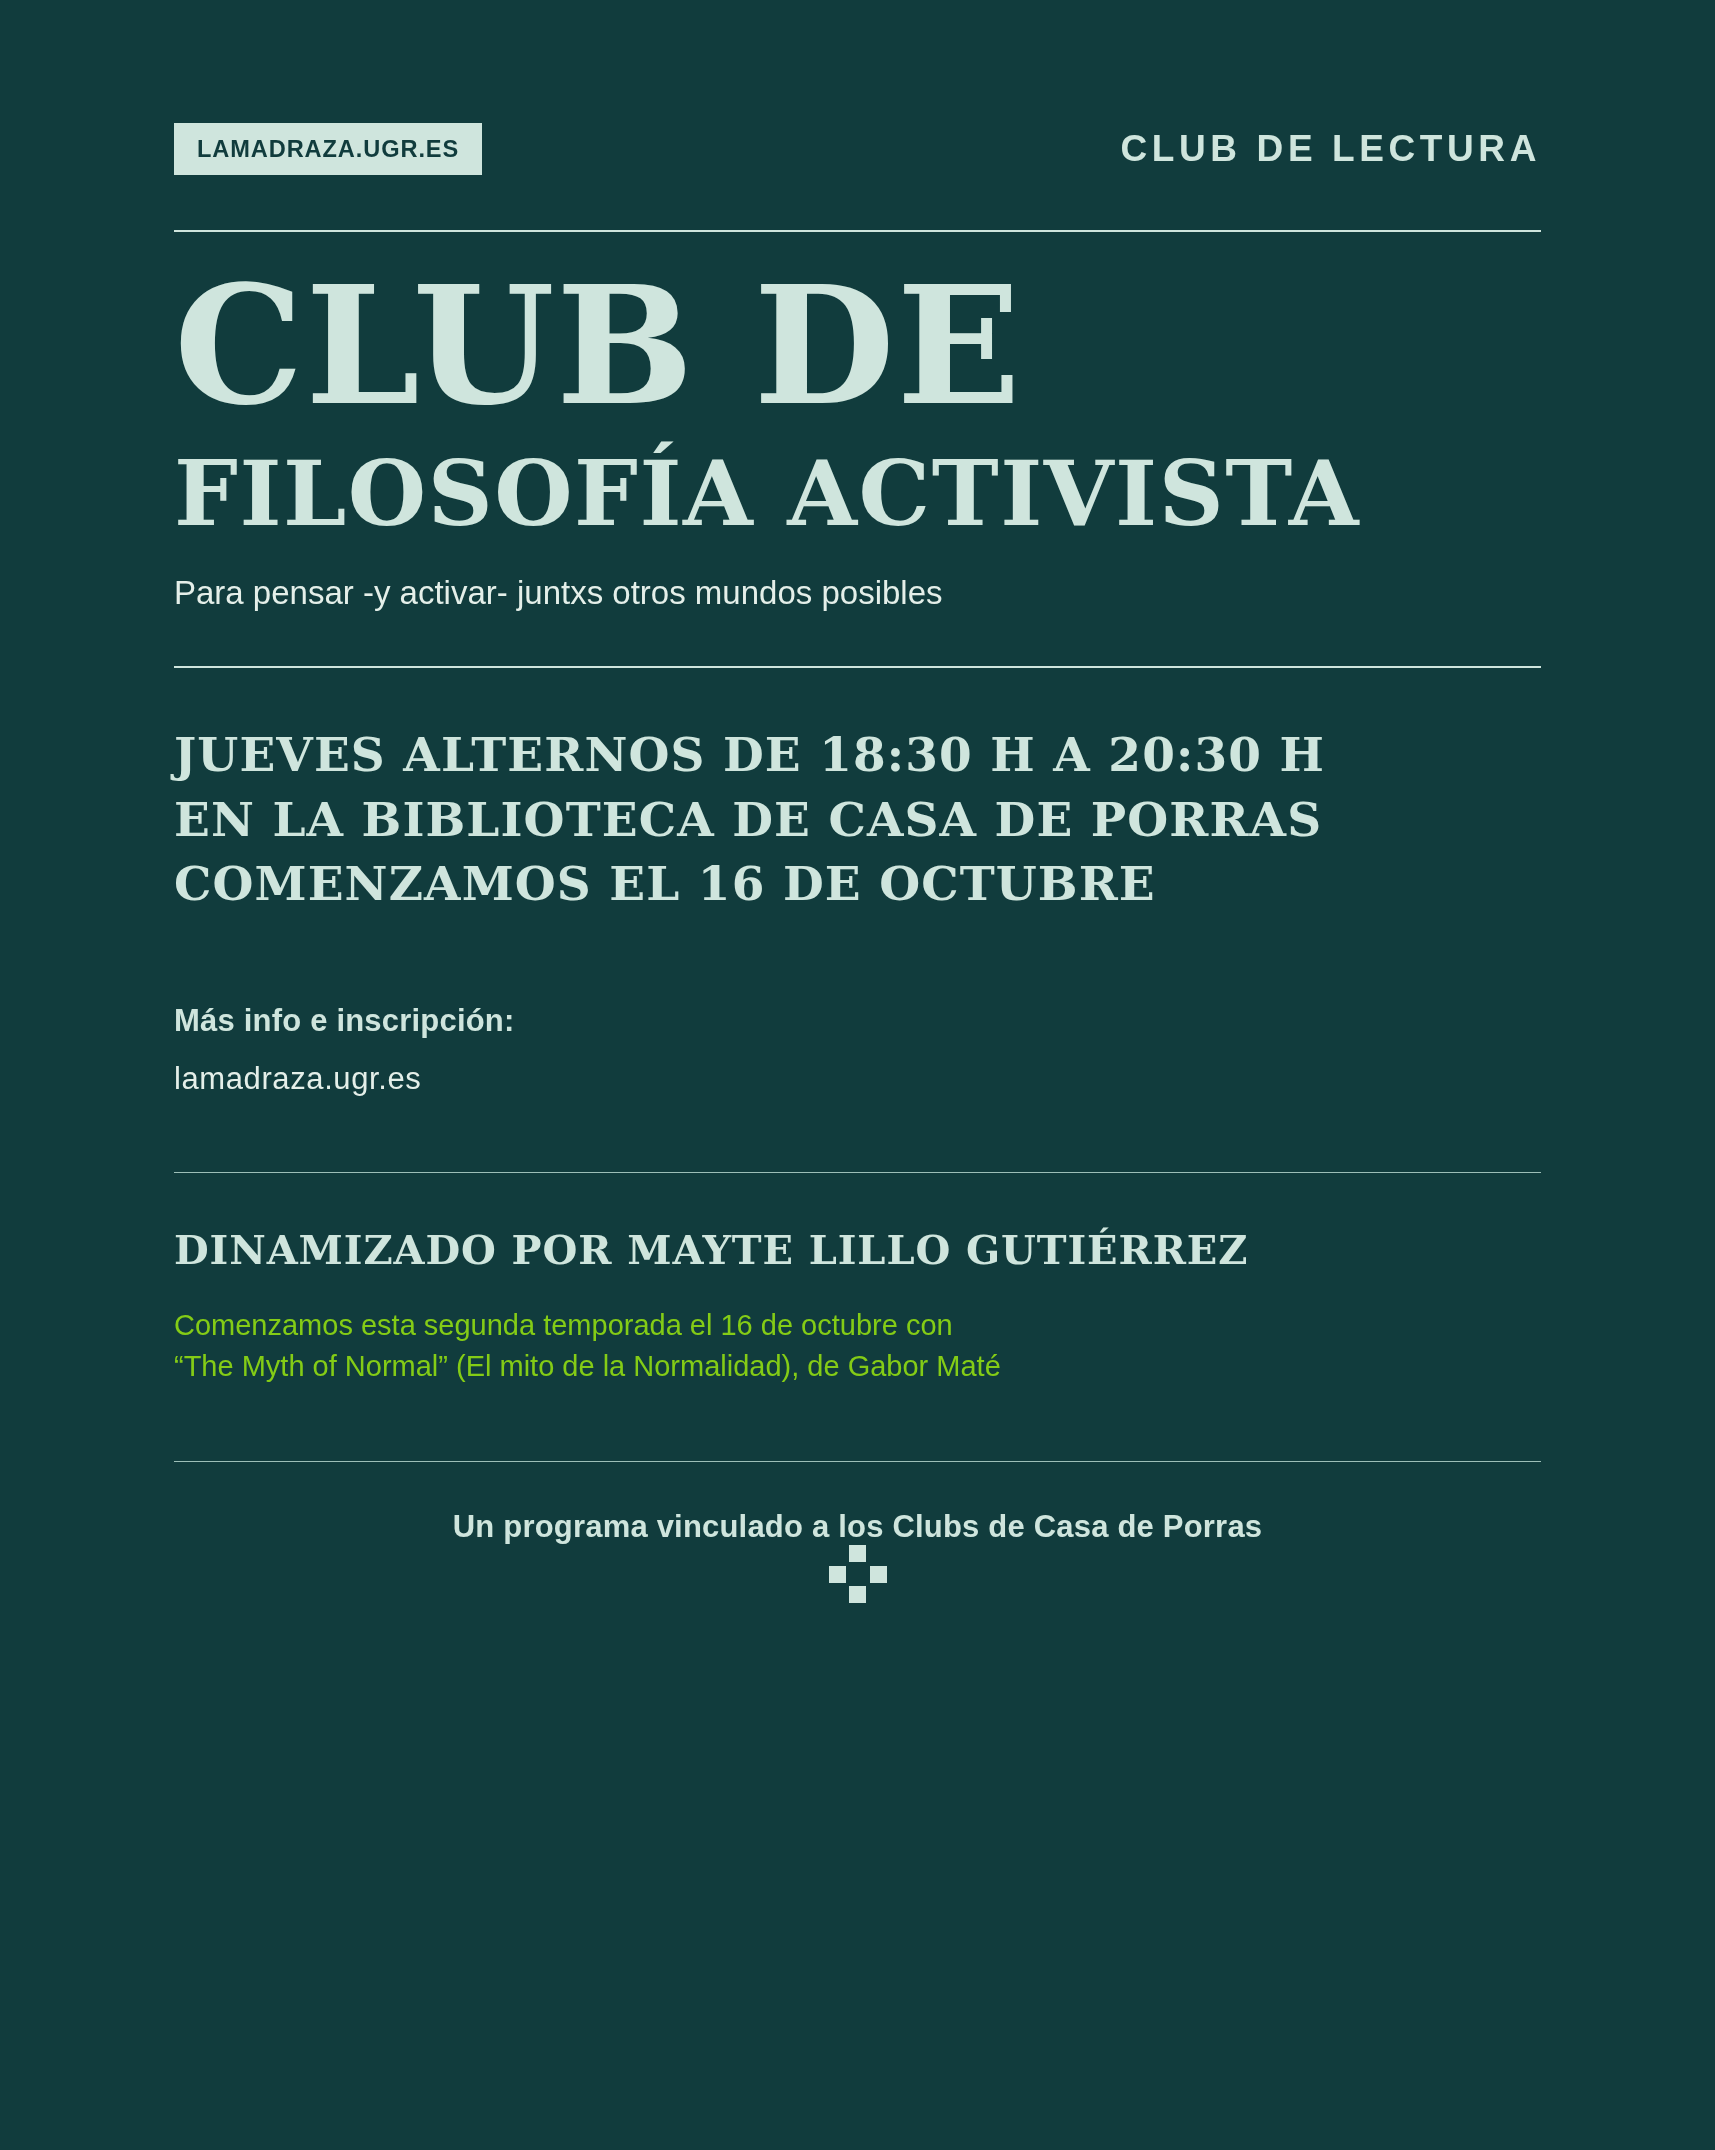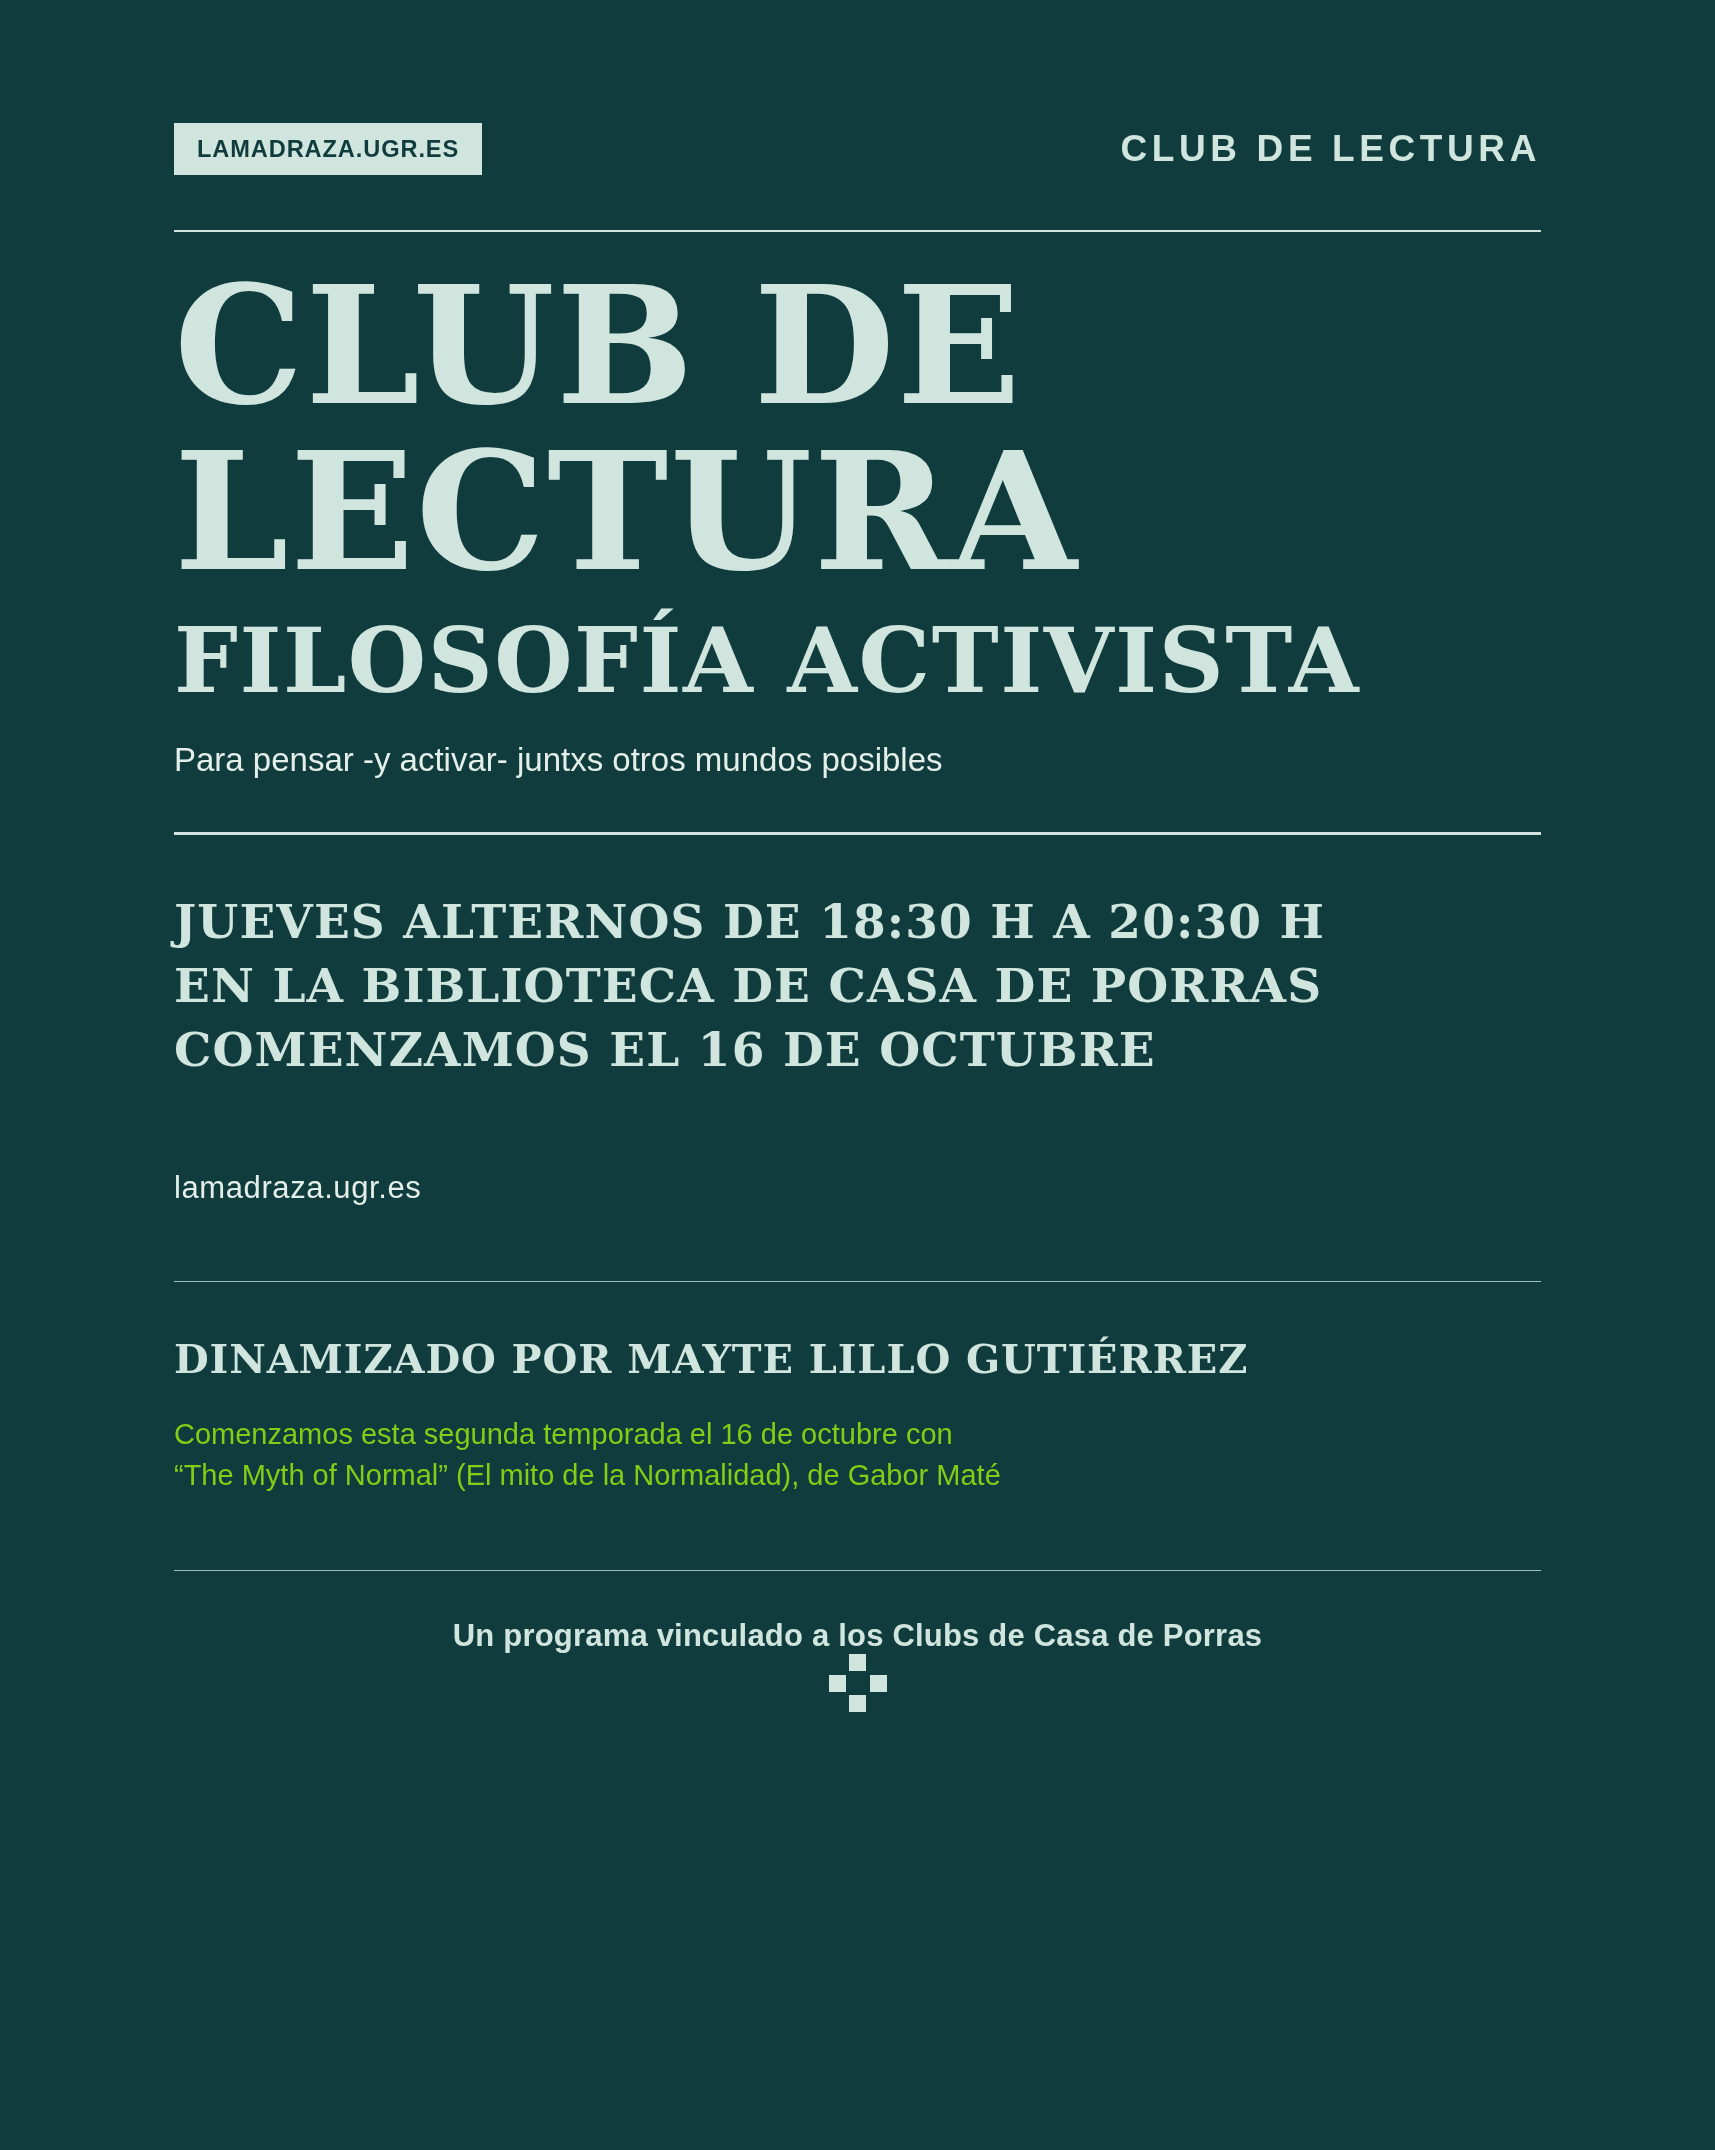--- a/index.html
+++ b/index.html
@@ -183,36 +183,36 @@
 
   <div class="topbar">
     <div class="url-chip">LAMADRAZA.UGR.ES</div>
     <div class="kicker">CLUB DE LECTURA</div>
   </div>
 
   <div class="rule rule-top"></div>
 
   <div class="headline">
     <span class="line1">CLUB DE</span>
-    <span class="line2">LECTURA</span>
   </div>
 
   <div class="subhead">FILOSOFÍA ACTIVISTA</div>
 
   <div class="tagline">Para pensar -y activar- juntxs otros mundos posibles</div>
 
   <div class="rule rule-after-tagline"></div>
 
   <div class="schedule">
     <div>JUEVES ALTERNOS DE 18:30 H A 20:30 H</div>
     <div>EN LA BIBLIOTECA DE CASA DE PORRAS</div>
     <div>COMENZAMOS EL 16 DE OCTUBRE</div>
   </div>
 
   <div class="info">
+    <div class="info-label">Más info e inscripción:</div>
     <div class="info-value">lamadraza.ugr.es</div>
   </div>
 
   <div class="rule thin rule-before-host"></div>
 
   <div class="host">DINAMIZADO POR MAYTE LILLO GUTIÉRREZ</div>
   <div class="host-note">
     <div>Comenzamos esta segunda temporada el 16 de octubre con</div>
     <div>“The Myth of Normal” (El mito de la Normalidad), de Gabor Maté</div>
   </div>

